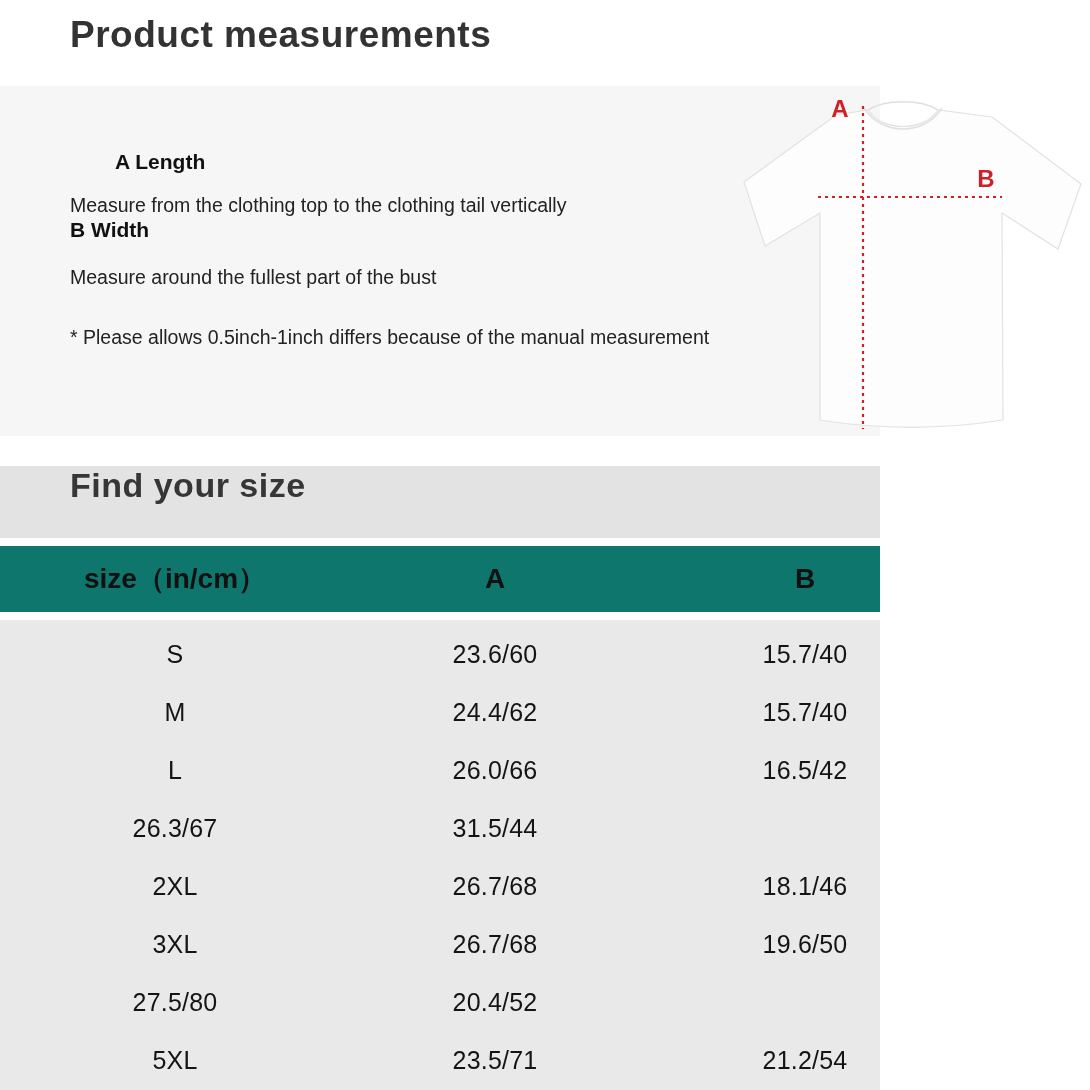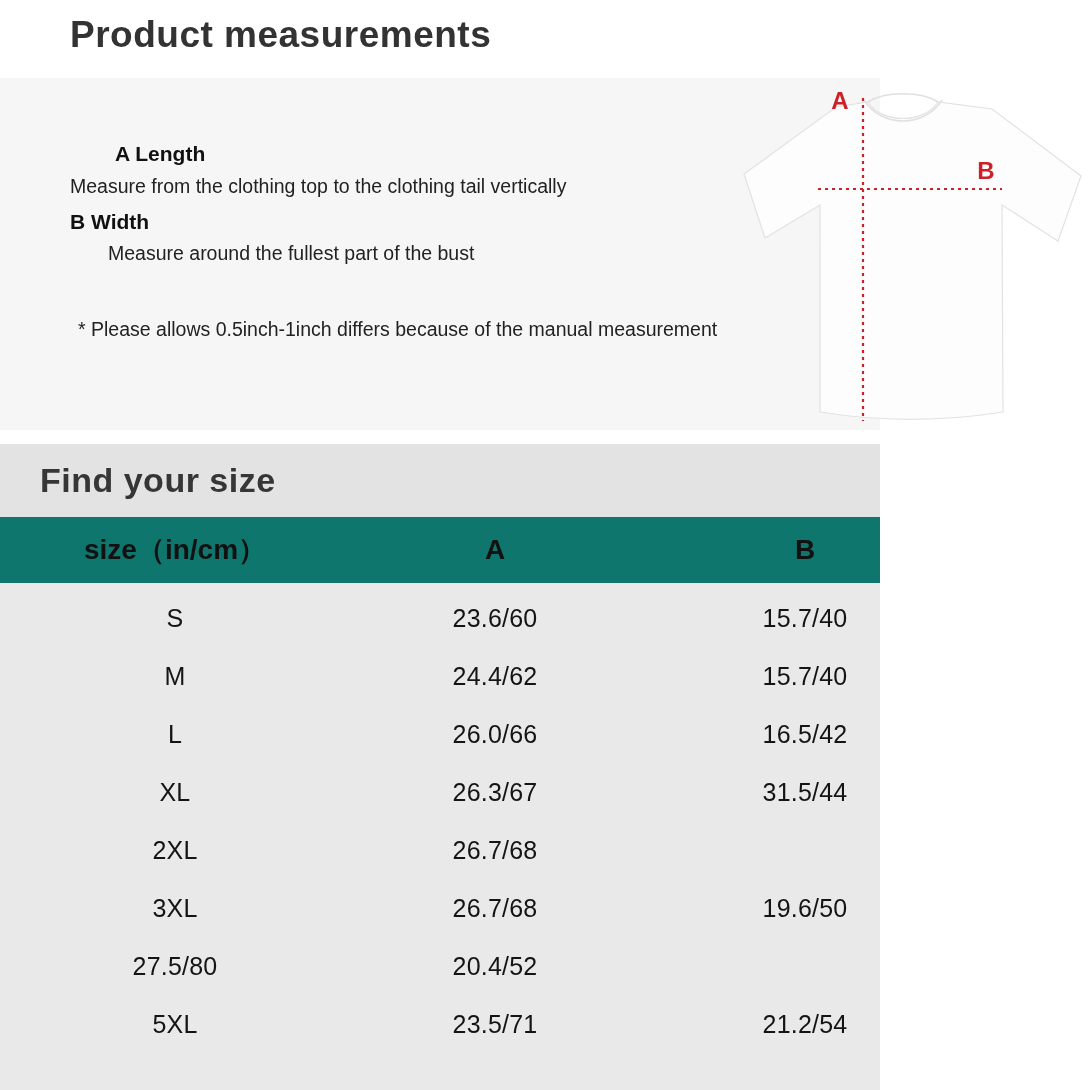--- a/index.html
+++ b/index.html
@@ -3,46 +3,46 @@
 <meta charset="utf-8">
 <style>
   * { margin: 0; padding: 0; box-sizing: border-box; }
   html, body { background: #ffffff; }
   body {
     width: 1090px; height: 1090px;
     font-family: "Liberation Sans", sans-serif;
     color: #1c1c1c;
     overflow: hidden;
   }
-  .page { width: 880px; height: 1090px; display: flex; flex-direction: column; }
+  .page { width: 880px; height: 1090px; display: flex; flex-direction: column; gap: 8px; }
 
   
   .title-bar { height: 78px; background: #ffffff; padding: 14px 0 0 70px; }
   .title-bar h1 { font-size: 37px; font-weight: bold; color: #333333; letter-spacing: 0.5px; }
 
   
   .info-section { position: relative; height: 352px; background: #f6f6f6; }
   .measure-label { position: absolute; left: 70px; font-size: 21px; font-weight: bold; color: #111111; }
   .measure-desc  { position: absolute; left: 70px; font-size: 19.5px; color: #222222; }
   .label-a { top: 64px; margin-left: 45px; }
-  .desc-a  { top: 97px; }
+  .desc-a  { top: 108px; }
   .label-b { top: 132px; }
-  .desc-b  { top: 164px; margin-left: 38px; }
-  .disclaimer { position: absolute; left: 78px; top: 240px; font-size: 19.5px; color: #222222; }
+  .desc-b  { top: 180px; }
+  .disclaimer { position: absolute; left: 70px; top: 240px; font-size: 19.5px; color: #222222; }
 
   .shirt-figure { position: absolute; left: 740px; top: 0; width: 350px; height: 352px; }
   .shirt-figure svg { display: block; }
   .shirt-body { fill: #fdfdfd; stroke: #e2e2e2; stroke-width: 1.2; }
   .collar-line { fill: none; stroke: #e0e0e0; stroke-width: 1.5; }
   .red-dotted { stroke: #cc2127; stroke-width: 2.2; stroke-dasharray: 3 4; fill: none; }
   .red-label { fill: #cc2127; font-family: "Liberation Sans", sans-serif; font-size: 24px; font-weight: bold; }
 
   
   .gap-strip { height: 14px; background: #ffffff; }
-  .find-size-band { height: 73px; background: #e3e3e3; display: flex; align-items: center; padding-left: 40px; }
+  .find-size-band { height: 73px; background: #e3e3e3; display: flex; padding-left: 70px; }
   .find-size-band h2 { font-size: 34px; font-weight: bold; color: #363636; letter-spacing: 0.5px; }
 
   
   .table-header { height: 66px; background: #0f766e; display: grid; grid-template-columns: 350px 290px 330px; align-items: center; }
   .table-header .cell { text-align: center; font-size: 28px; font-weight: bold; color: #111111; }
   .table-body { flex: 1; background: #e9e9e9; padding-top: 6px; }
   .size-row { height: 58px; display: grid; grid-template-columns: 350px 290px 330px; align-items: center; }
   .size-row .cell { text-align: center; font-size: 25px; color: #141414; letter-spacing: 0.2px; }
 </style>
 </head>
@@ -111,27 +111,27 @@
       <div class="cell">M</div>
       <div class="cell">24.4/62</div>
       <div class="cell">15.7/40</div>
     </div>
     <div class="size-row">
       <div class="cell">L</div>
       <div class="cell">26.0/66</div>
       <div class="cell">16.5/42</div>
     </div>
     <div class="size-row">
-      <div class="cell">XL</div>
       <div class="cell">26.3/67</div>
       <div class="cell">31.5/44</div>
     </div>
     <div class="size-row">
       <div class="cell">2XL</div>
       <div class="cell">26.7/68</div>
+      <div class="cell">18.1/46</div>
     </div>
     <div class="size-row">
       <div class="cell">3XL</div>
       <div class="cell">26.7/68</div>
       <div class="cell">19.6/50</div>
     </div>
     <div class="size-row">
       <div class="cell">27.5/80</div>
       <div class="cell">20.4/52</div>
     </div>

